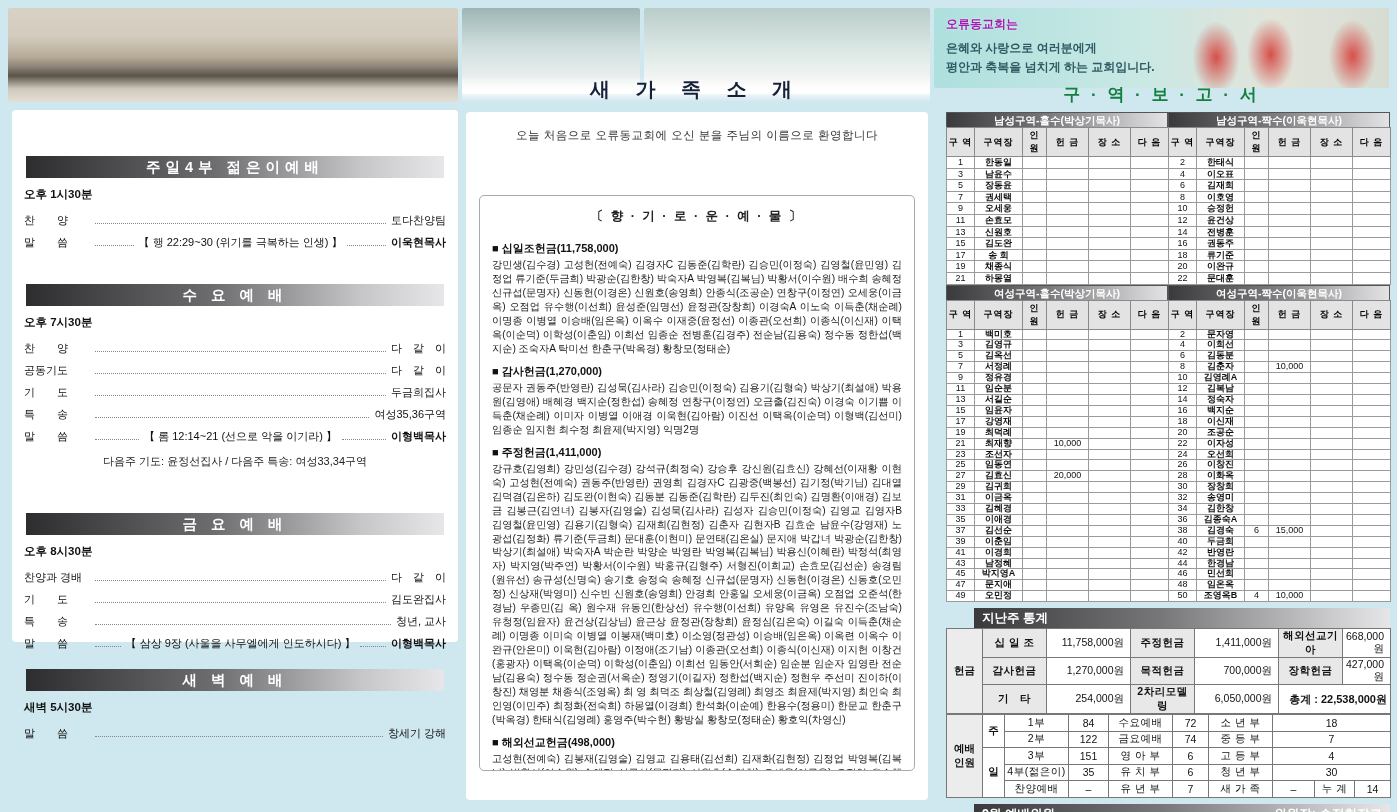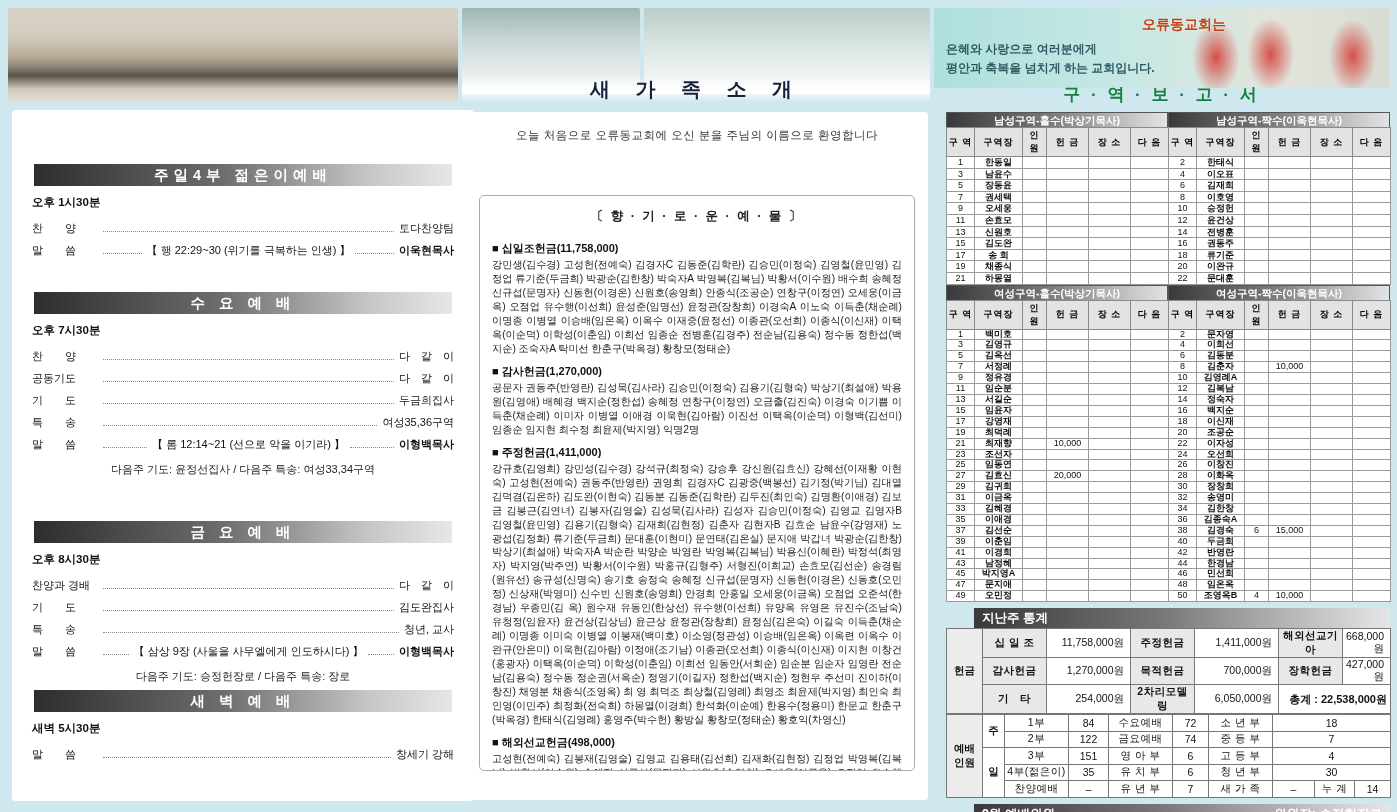--- a/index.html
+++ b/index.html
@@ -14,46 +14,46 @@
     background:linear-gradient(180deg,#9db6b4 0%,#cfdedd 45%,#e9efee 80%,#ffffff 100%);}
   .photo-mid2{left:644px;width:286px;height:86px;
     background:linear-gradient(180deg,#b9cdc9 0%,#dde8e5 50%,#f4f6f4 85%,#ffffff 100%);}
   .photo-right{left:934px;width:455px;height:80px;
     background:
       radial-gradient(34px 52px at 62% 62%,#d6504a 0%,rgba(214,80,74,0) 70%),
       radial-gradient(34px 52px at 74% 58%,#d6504a 0%,rgba(214,80,74,0) 70%),
       radial-gradient(34px 52px at 92% 60%,#d6504a 0%,rgba(214,80,74,0) 70%),
       linear-gradient(90deg,#aee0de 0%,#c9e8e4 45%,#e2e4da 75%,#d7dcd2 100%);}
   .banner-text{position:absolute;left:946px;top:16px;width:280px;}
-  .banner-church{color:#c2410c;font-weight:bold;font-size:14px;text-shadow:0 0 2px #eaf7f7;margin-bottom:6px;text-align:right;}
+  .banner-church{color:#a21caf;font-weight:bold;font-size:12px;text-shadow:0 0 2px #eaf7f7;margin-bottom:6px;}
   .banner-line{color:#2e5a63;font-weight:bold;font-size:12px;line-height:1.55;}
   .mid-title{position:absolute;left:462px;top:76px;width:468px;height:26px;text-align:center;
     font-size:20px;font-weight:bold;color:#16203a;letter-spacing:10px;line-height:26px;
     background:linear-gradient(180deg,rgba(255,255,255,0),rgba(255,255,255,.85) 60%,rgba(255,255,255,0));}
   .right-title{position:absolute;left:934px;top:84px;width:455px;height:22px;text-align:center;
     font-size:17px;font-weight:bold;color:#15803d;letter-spacing:3px;line-height:22px;}
 
   
   .panel{position:absolute;background:#fff;border-radius:4px;}
-  .panel-left{left:12px;top:110px;width:446px;height:675px;padding:8px;}
+  .panel-left{left:12px;top:110px;width:446px;height:532px;padding:0;}
   .panel-mid{left:466px;top:112px;width:462px;height:688px;}
   .panel-right{left:946px;top:112px;width:444px;height:690px;background:transparent;}
 
   
   .wsec{padding:0 10px;}
   .lbar{height:22px;margin:0 4px;background:linear-gradient(90deg,#2d2d2f,#6d6d70 45%,#c6c6c8 80%,#e7e7e9);
     color:#fff;font-weight:bold;font-size:14.5px;text-align:center;line-height:23px;letter-spacing:5px;}
   .wtime{font-size:11.5px;color:#111;margin:9px 0 4px 2px;font-weight:bold;}
   .wrow{display:flex;align-items:flex-end;font-size:11px;color:#111;height:22px;padding:0 2px;}
   .wrow .wlab{min-width:66px;white-space:pre;}
   .wrow .dots{flex:1;border-bottom:1.6px dotted #888;margin:0 5px 4px;}
   .wrow .wbr{font-weight:normal;white-space:nowrap;}
   .wrow .wval{white-space:pre;}
   .wnote{text-align:center;font-size:11px;color:#222;margin-top:10px;}
-  .gap1{margin-top:46px;} .gap2{margin-top:34px;} .gap3{margin-top:44px;} .gap4{margin-top:6px;}
+  .gap1{margin-top:46px;} .gap2{margin-top:34px;} .gap3{margin-top:44px;} .gap4{margin-top:18px;}
 
   
   .welcome{margin-top:16px;text-align:center;font-size:11.5px;color:#333;letter-spacing:0.5px;}
   .offer-box{margin:52px 13px 0;height:576px;border:1px solid #a9a9a9;border-radius:5px;padding:8px 12px 6px;box-sizing:border-box;overflow:hidden;}
   .offer-title{text-align:center;font-size:12.5px;font-weight:bold;color:#222;letter-spacing:2px;margin:4px 0 16px;}
   .off-h{font-size:11px;font-weight:bold;color:#111;margin:8px 0 2px;}
   .off-names{font-size:10.2px;line-height:1.37;color:#1a1a1a;text-align:justify;white-space:pre-line;}
 
   
   .pair{display:flex;}
@@ -175,21 +175,20 @@
             <span class="wval">청년, 교사</span>
           </div>
           <div class="wrow">
             <span class="wlab">말　　씀</span>
             <span class="dots"></span>
             <span class="wbr">【 삼상 9장 (사울을 사무엘에게 인도하시다) 】</span>
             <span class="dots"></span>
             <span class="wval" style="font-weight: bold;">이형백목사</span>
           </div>
         </div>
-      <div class="wnote">다음주 기도: 승정헌장로 / 다음주 특송: 장로</div>
     </div>
     <div class="wsec gap4">
       <div class="lbar">새 벽 예 배</div>
       <div class="wtime">새벽 5시30분</div>
       <div>
           <div class="wrow">
             <span class="wlab">말　　씀</span>
             <span class="dots"></span>
             <span class="wval">창세기 강해</span>
           </div>

